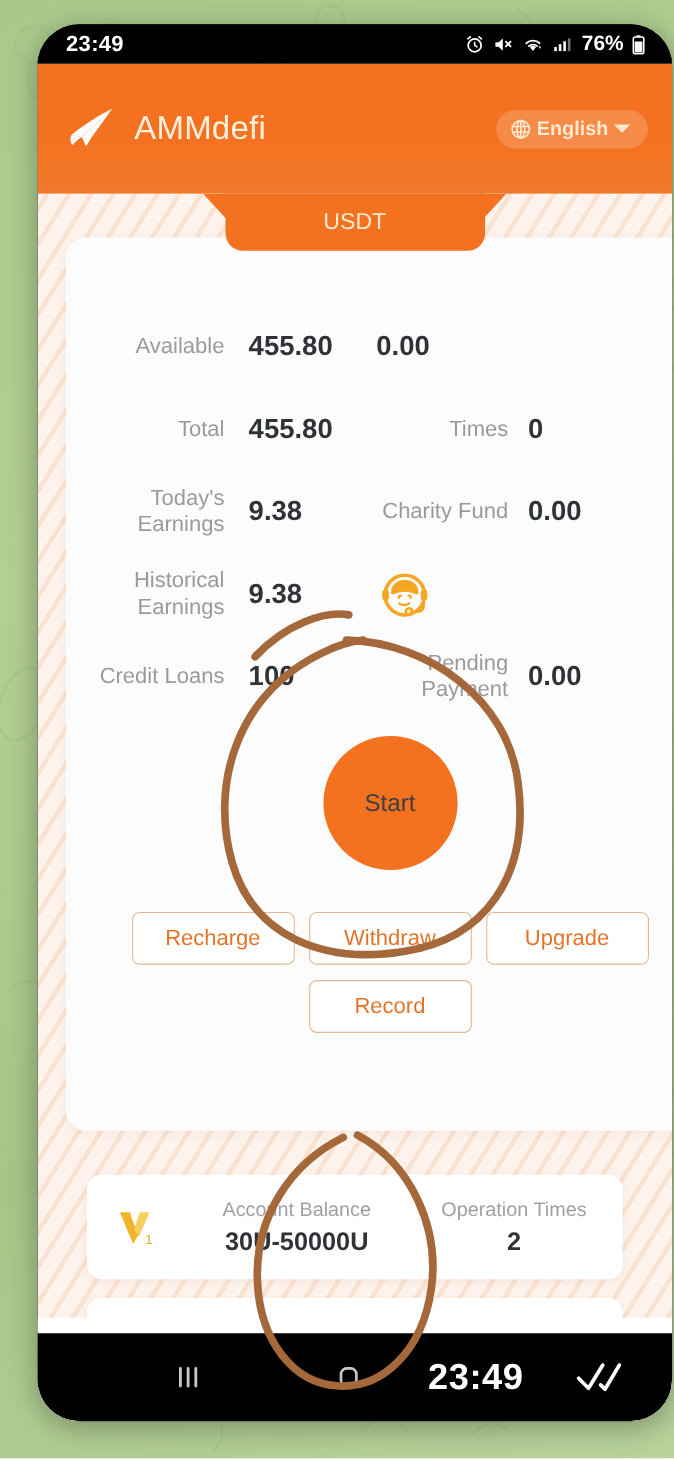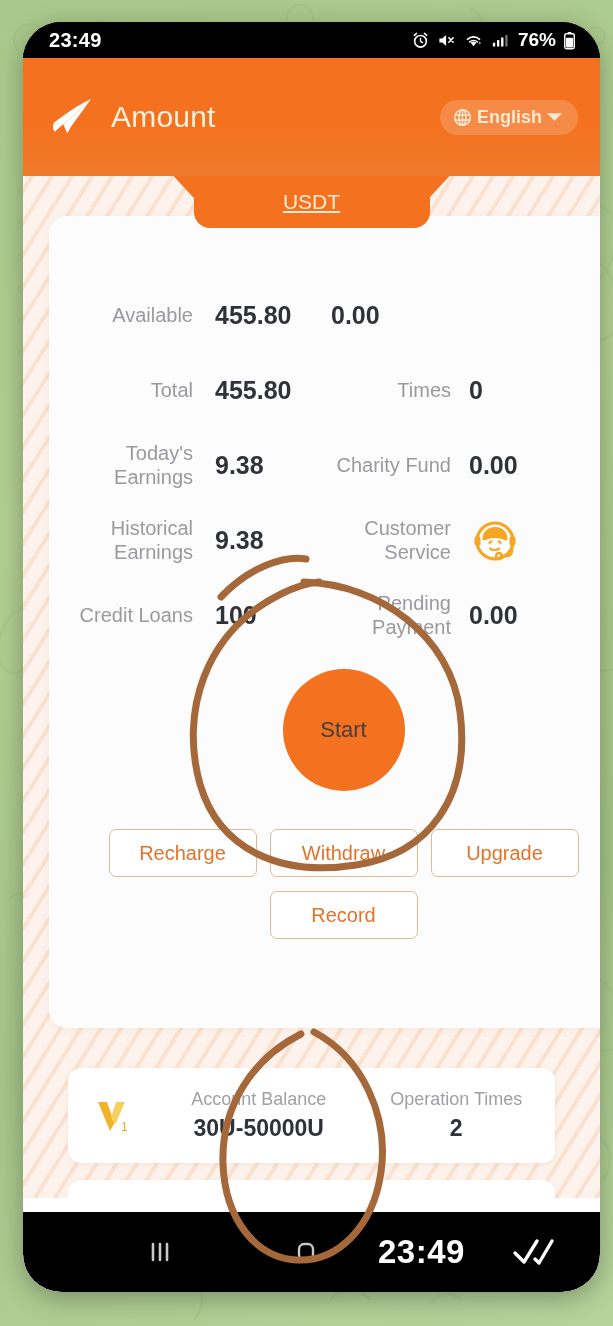--- a/index.html
+++ b/index.html
@@ -23,21 +23,21 @@
   #wallpaper-doodles {
     position: absolute;
     inset: 0;
     opacity: .45;
     pointer-events: none;
   }
 
   
   #phone {
     position: absolute;
-    left: 23px;
+    left: 34px;
     top: 22px;
     width: 577px;
     height: 1270px;
     border-radius: 38px;
     background: #000;
     overflow: hidden;
     box-shadow: 0 6px 26px rgba(0,0,0,.30);
   }
 
   
@@ -135,21 +135,20 @@
     border-bottom-left-radius: 16px;
     border-bottom-right-radius: 16px;
     display: flex;
     align-items: center;
     justify-content: center;
     z-index: 4;
   }
   #usdt-tab span {
     color: #fdebd2;
     font-size: 21px;
-    text-decoration: underline;
   }
   #usdt-tab::before, #usdt-tab::after {
     content: "";
     position: absolute;
     top: 0;
     width: 24px;
     height: 26px;
     background: #f4711f;
   }
   #usdt-tab::before { left: -20px; clip-path: polygon(100% 0, 100% 100%, 0 0); }
@@ -407,21 +406,21 @@
     <div id="app">
       <div id="app-stripes"></div>
 
       <div id="header">
         <div id="brand">
           <svg width="46" height="40" viewBox="0 0 48 42">
             <path d="M44 2 C33 7 16 18 5 27 l10 2 L44 2z" fill="#ffffff"></path>
             <path d="M15 29 l4 9 4.5-7.6 L44 2 15 29z" fill="#ffffff"></path>
             <path d="M5 27 c-1.6 3.6-1.2 7.5 1.4 9.5 2-2.6 5-5.4 8.6-7.5 L5 27z" fill="#ffffff"></path>
           </svg>
-          <div id="brand-title">Amount</div>
+          <div id="brand-title">AMMdefi</div>
         </div>
 
         <div id="lang-pill">
           <svg width="21" height="21" viewBox="0 0 24 24" fill="none" stroke="#fce9cf" stroke-width="1.7">
             <circle cx="12" cy="12" r="9"></circle>
             <ellipse cx="12" cy="12" rx="4.1" ry="9"></ellipse>
             <path d="M3.2 9.1h17.6M3.2 14.9h17.6M12 3v18"></path>
           </svg>
           <div id="lang-label">English</div>
           <svg width="17" height="12" viewBox="0 0 18 12">
@@ -454,21 +453,20 @@
           <div class="stat-row">
             <div class="cell-label c1">Today's Earnings</div>
             <div class="cell-value c2">9.38</div>
             <div class="cell-label c3">Charity Fund</div>
             <div class="cell-value c4">0.00</div>
           </div>
 
           <div class="stat-row">
             <div class="cell-label c1">Historical Earnings</div>
             <div class="cell-value c2">9.38</div>
-            <div class="cell-label c3">Customer Service</div>
             <div class="c4">
               <svg id="cs-avatar" viewBox="0 0 52 52">
                 <path d="M8 26a18 18 0 1 1 36 0a18 18 0 1 1 -36 0" fill="none" stroke="#f6a623" stroke-width="3.2"></path>
                 <path d="M13 26a13 13 0 0 1 26 0v3a13 13 0 0 1 -26 0z" fill="#fff"></path>
                 <path d="M13.5 23.5c0-7 5.8-11.5 12.5-11.5s12.5 4.5 12.5 11.5c0 1.6-1.3 2.4-3 1.6-2.6-1.3-5.8-2.2-9.5-2.2s-6.9 .9-9.5 2.2c-1.7 .8-3 0-3-1.6z" fill="#f6a623"></path>
                 <path d="M20.5 28.5c0-1.2 1-2 2.2-2M31.5 28.5c0-1.2-1-2-2.2-2" stroke="#f6a623" stroke-width="2" fill="none" stroke-linecap="round"></path>
                 <path d="M21 33.5c1.5 2 7.5 2 9 0" stroke="#f6a623" stroke-width="2.2" fill="none" stroke-linecap="round"></path>
                 <rect x="5.5" y="21" width="6" height="10" rx="3" fill="#f6a623"></rect>
                 <rect x="40.5" y="21" width="6" height="10" rx="3" fill="#f6a623"></rect>
                 <path d="M43 31v5a5 5 0 0 1 -5 5h-6" stroke="#f6a623" stroke-width="2.6" fill="none" stroke-linecap="round"></path>

